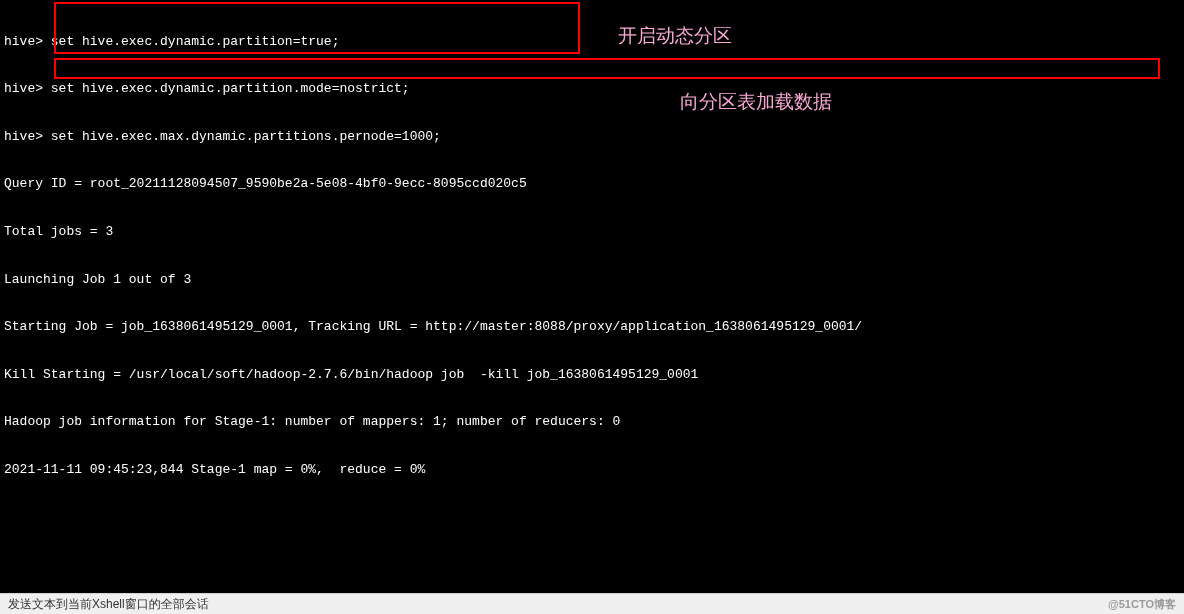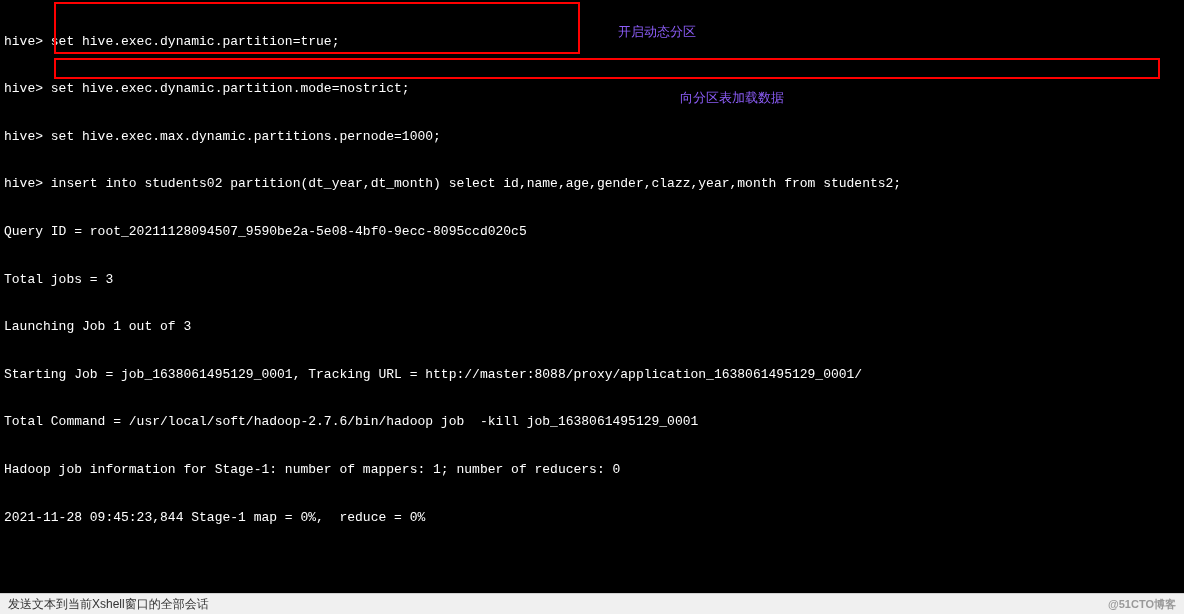--- a/index.html
+++ b/index.html
@@ -43,23 +43,23 @@
       height: 52px;
     }
     .box2 {
       top: 58px;
       left: 54px;
       width: 1106px;
       height: 21px;
     }
     .annotation {
       position: absolute;
-      color: #8b5cf6;
+      color: #f9a8d4;
       font-family: "Microsoft YaHei", sans-serif;
-      font-size: 13px;
+      font-size: 19px;
       pointer-events: none;
     }
     .ann1 {
       top: 24px;
       left: 618px;
     }
     .ann2 {
       top: 90px;
       left: 680px;
     }
@@ -85,28 +85,27 @@
       font-weight: bold;
     }
   </style>
 </head>
 <body>
 
 <div class="terminal">
   <div class="terminal-line">hive&gt; set hive.exec.dynamic.partition=true;</div>
   <div class="terminal-line">hive&gt; set hive.exec.dynamic.partition.mode=nostrict;</div>
   <div class="terminal-line">hive&gt; set hive.exec.max.dynamic.partitions.pernode=1000;</div>
-  <div class="terminal-line">hive&gt; insert into students02 partition(dt_year,dt_month) select id,name,age,gender,clazz,year,month from students2;</div>
   <div class="terminal-line">Query ID = root_20211128094507_9590be2a-5e08-4bf0-9ecc-8095ccd020c5</div>
   <div class="terminal-line">Total jobs = 3</div>
   <div class="terminal-line">Launching Job 1 out of 3</div>
   <div class="terminal-line">Starting Job = job_1638061495129_0001, Tracking URL = http://master:8088/proxy/application_1638061495129_0001/</div>
-  <div class="terminal-line">Total Command = /usr/local/soft/hadoop-2.7.6/bin/hadoop job  -kill job_1638061495129_0001</div>
+  <div class="terminal-line">Kill Starting = /usr/local/soft/hadoop-2.7.6/bin/hadoop job  -kill job_1638061495129_0001</div>
   <div class="terminal-line">Hadoop job information for Stage-1: number of mappers: 1; number of reducers: 0</div>
-  <div class="terminal-line">2021-11-28 09:45:23,844 Stage-1 map = 0%,  reduce = 0%</div>
+  <div class="terminal-line">2021-11-11 09:45:23,844 Stage-1 map = 0%,  reduce = 0%</div>
   
   
   
   
   
   
   
   
   
   

